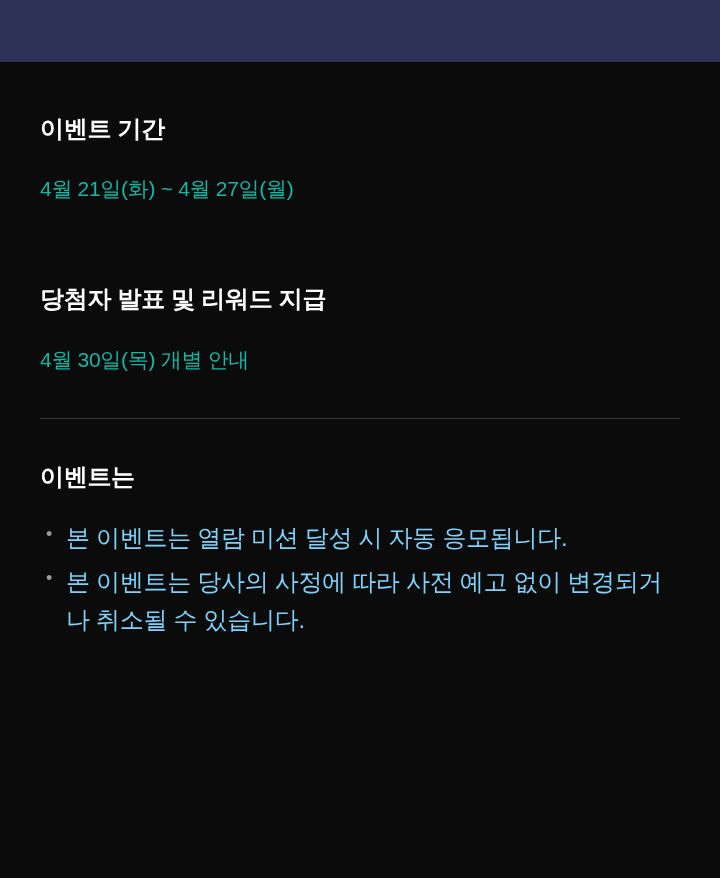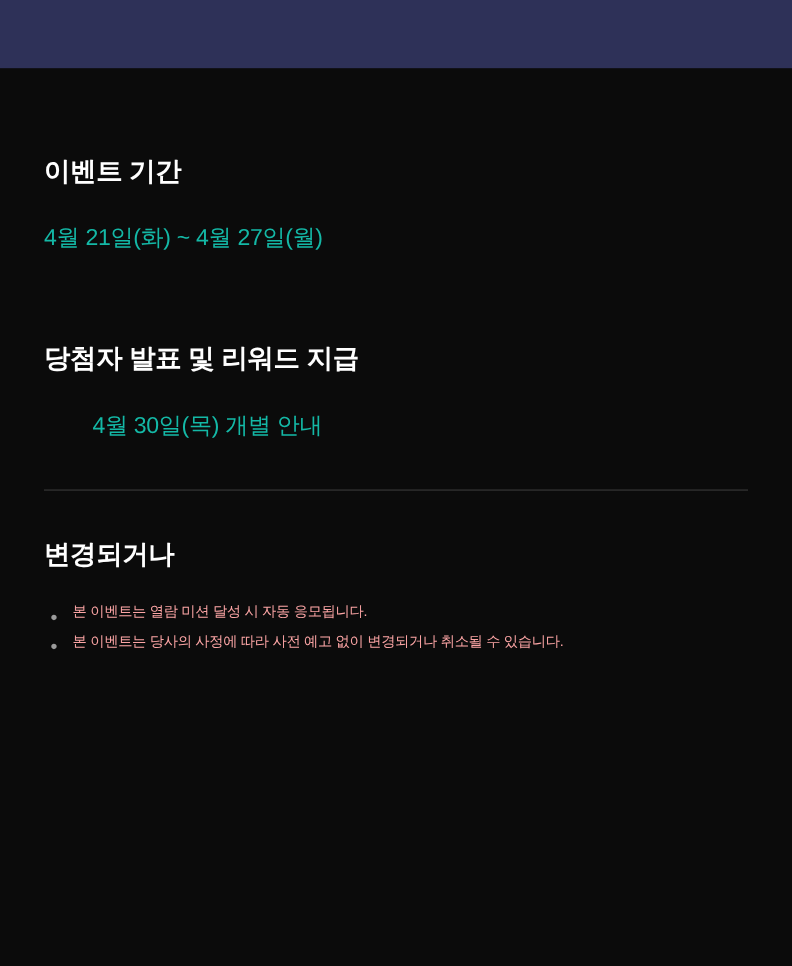--- a/index.html
+++ b/index.html
@@ -25,41 +25,41 @@
     color: #ffffff;
     font-size: 24px;
     font-weight: bold;
     letter-spacing: -0.3px;
   }
   .section-body {
     color: #14b8a6;
     font-size: 21px;
     letter-spacing: -0.3px;
   }
-  .block-period-title { margin-top: 78px; }
+  .block-period-title { margin-top: 51px; }
   .block-period-body  { margin-top: 30px; }
   .block-winner-title { margin-top: 80px; }
-  .block-winner-body  { margin-top: 31px; margin-left: 44px; }
+  .block-winner-body  { margin-top: 31px; }
 
   .divider {
     margin: 44px 0 0 0;
     height: 1px;
     background: #3a3a3a;
     width: 640px;
   }
   .block-notice-title { margin-top: 42px; }
 
   ul.notice-list {
     list-style: none;
     margin-top: 26px;
   }
   ul.notice-list li {
     position: relative;
-    color: #fca5a5;
-    font-size: 13px;
+    color: #7dd3fc;
+    font-size: 24px;
     line-height: 1.58;
     padding-left: 26px;
     margin-bottom: 6px;
     letter-spacing: -0.3px;
   }
   ul.notice-list li::before {
     content: "•";
     position: absolute;
     left: 6px;
     top: 0;
@@ -76,20 +76,20 @@
 <div class="content">
 
   <h2 class="section-title block-period-title">이벤트 기간</h2>
   <p class="section-body block-period-body">4월 21일(화) ~ 4월 27일(월)</p>
 
   <h2 class="section-title block-winner-title">당첨자 발표 및 리워드 지급</h2>
   <p class="section-body block-winner-body">4월 30일(목) 개별 안내</p>
 
   <div class="divider"></div>
 
-  <h2 class="section-title block-notice-title">변경되거나</h2>
+  <h2 class="section-title block-notice-title">이벤트는</h2>
 
   <ul class="notice-list">
     <li>본 이벤트는 열람 미션 달성 시 자동 응모됩니다.</li>
     <li>본 이벤트는 당사의 사정에 따라 사전 예고 없이 변경되거나 취소될 수 있습니다.</li>
   </ul>
 
 </div>
 
 </body></html>

